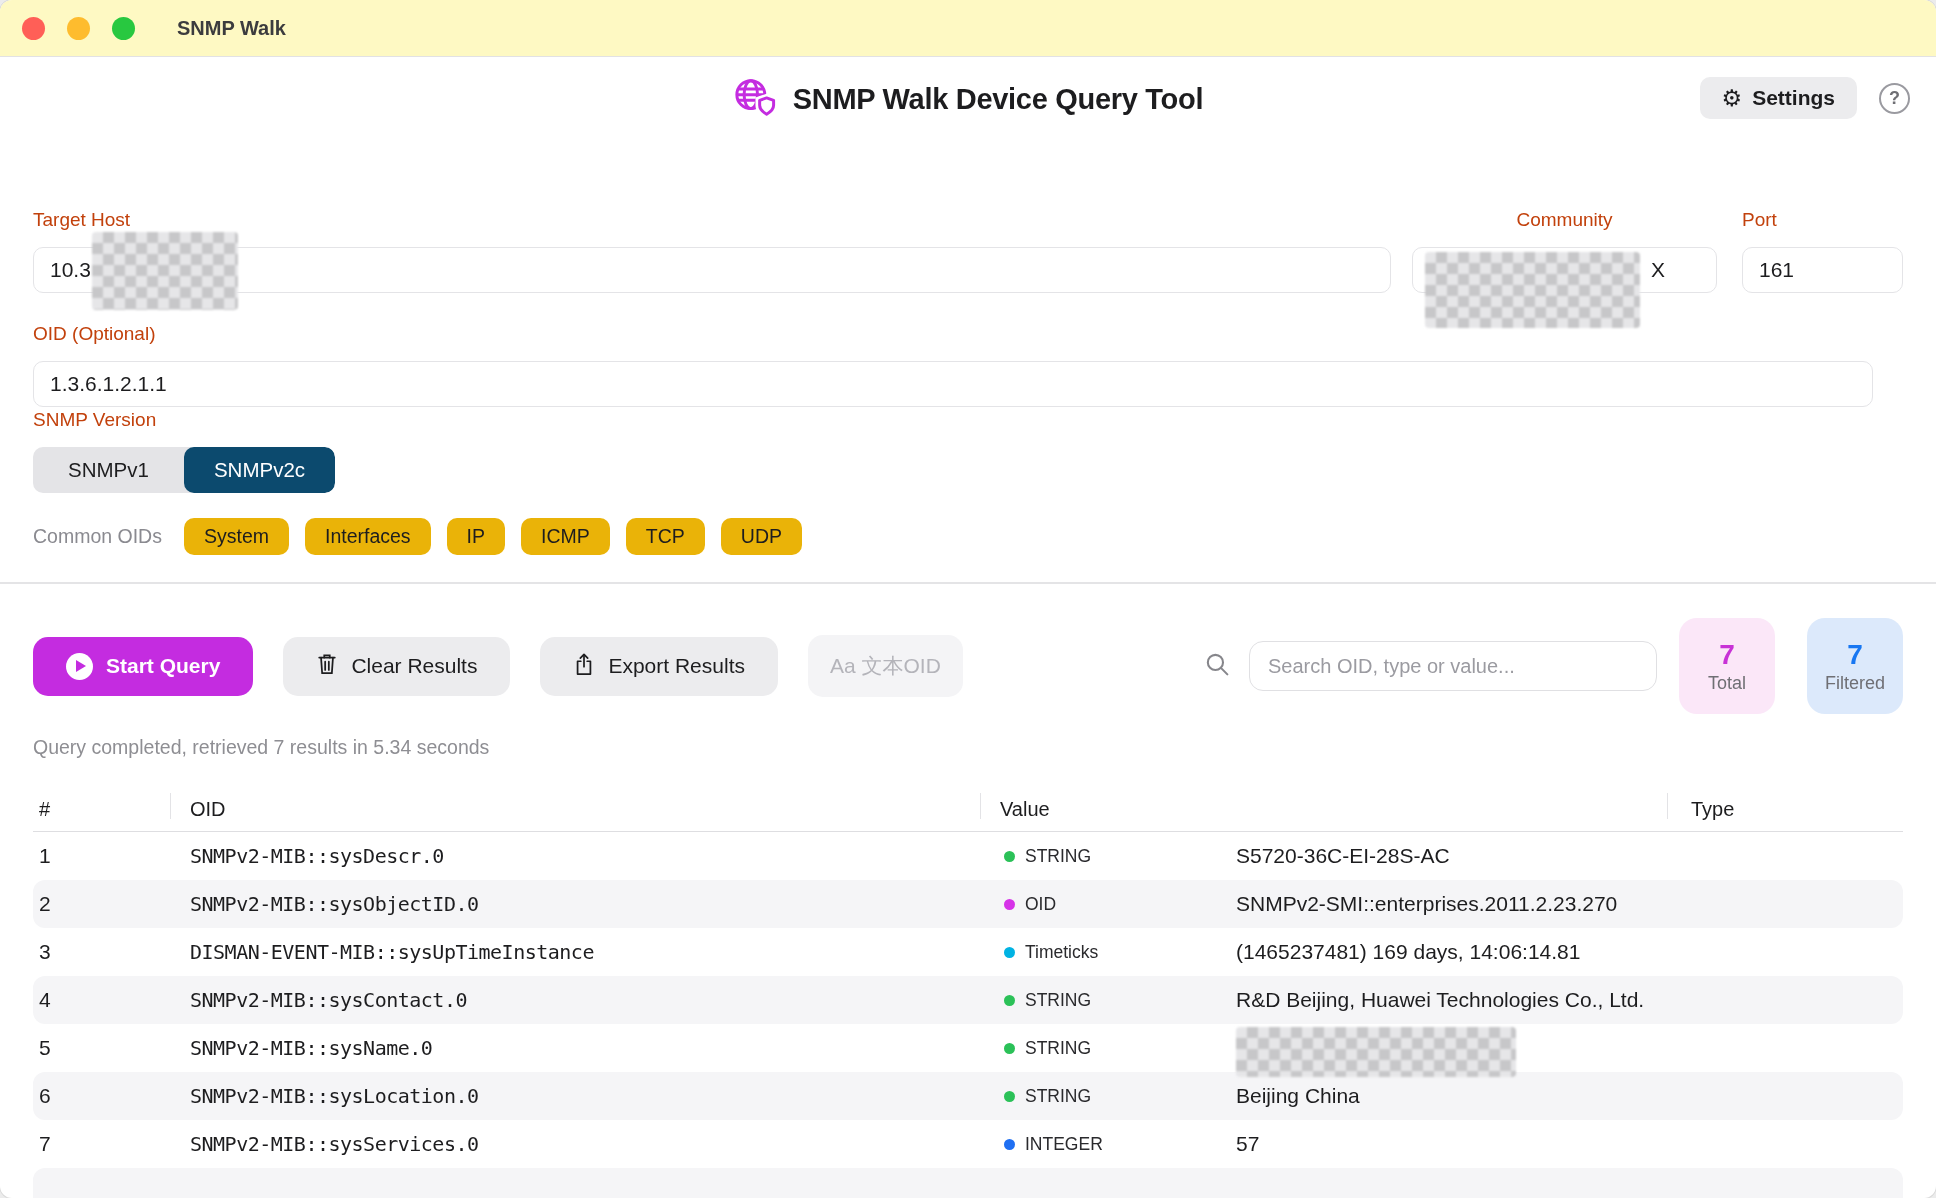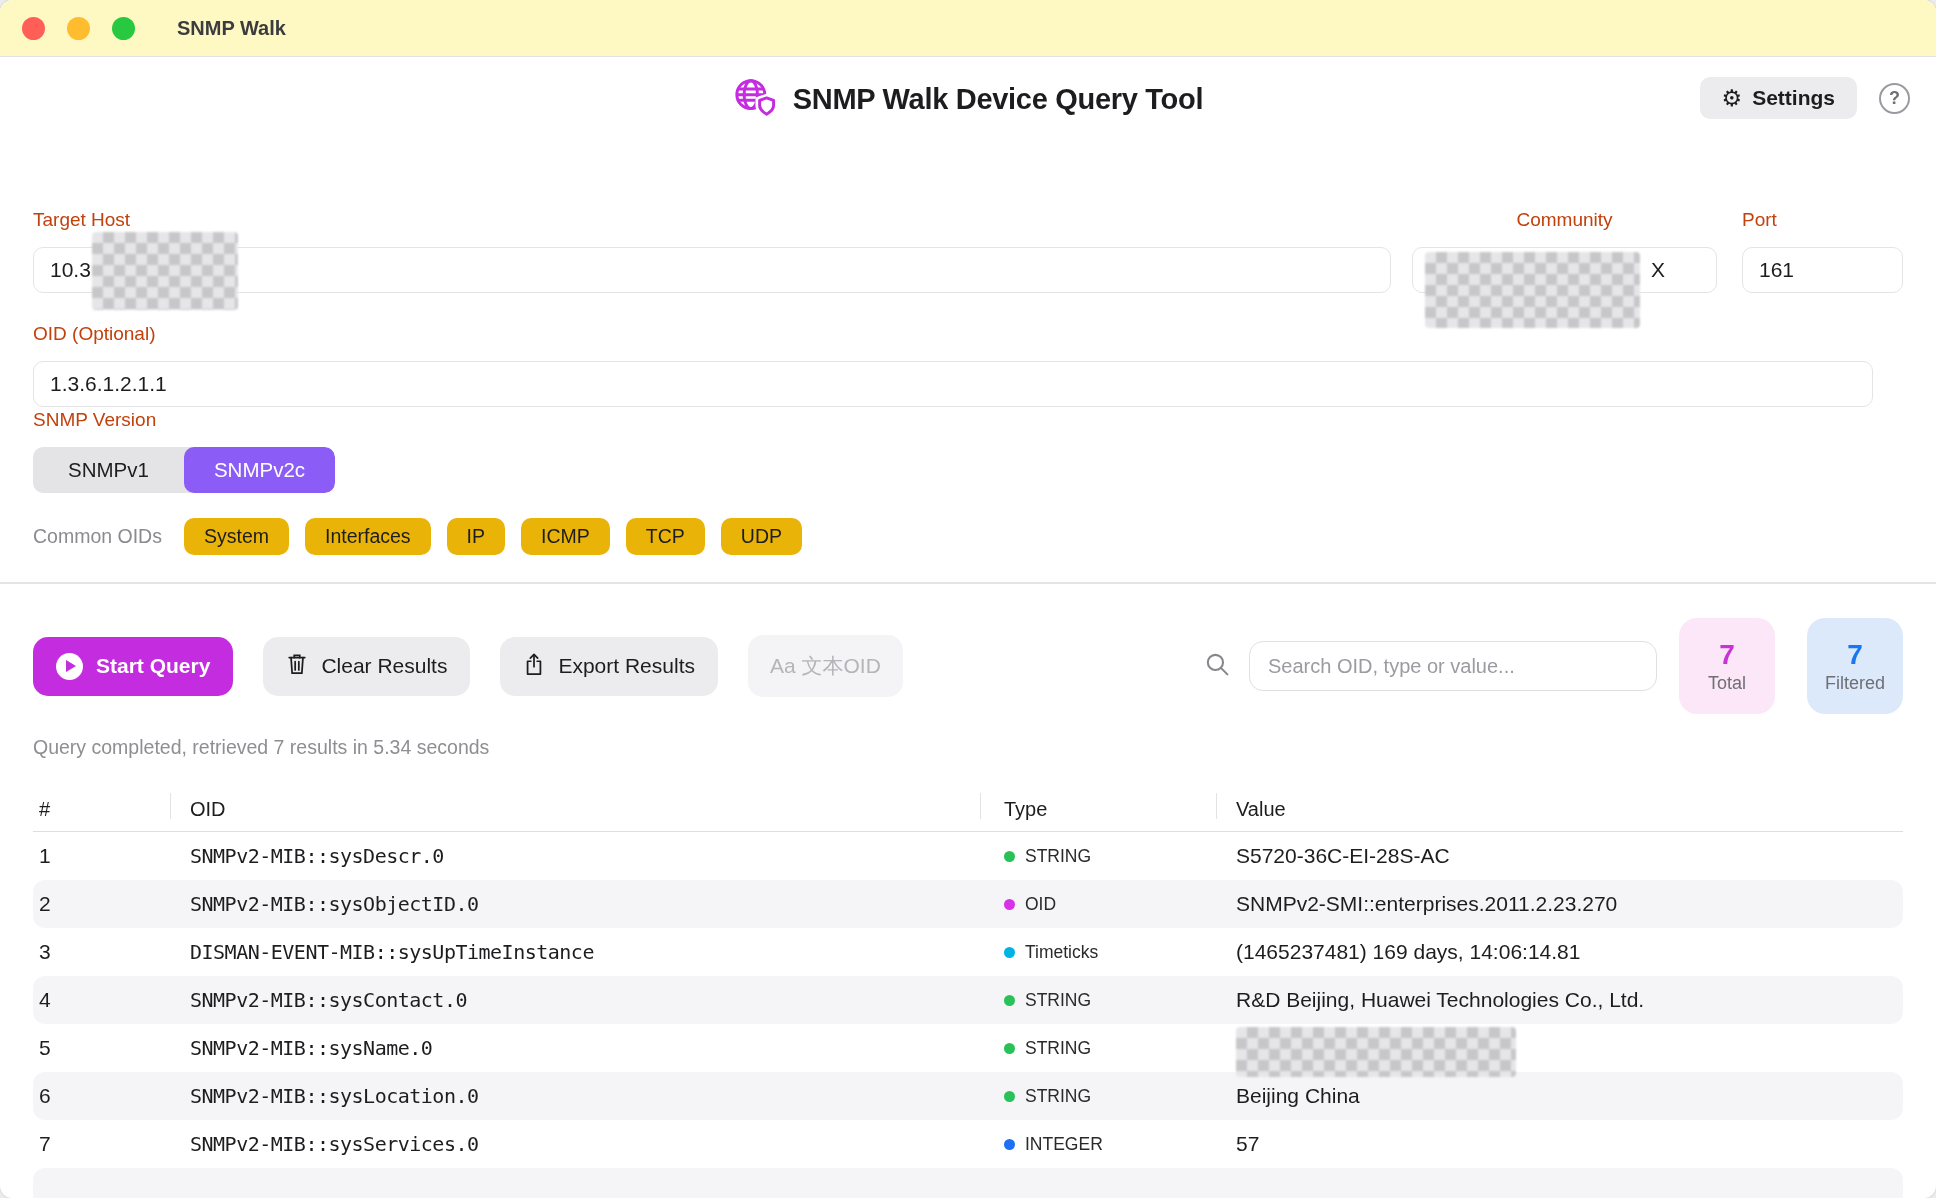--- a/index.html
+++ b/index.html
@@ -33,32 +33,32 @@
   .flabel { font-size:19px; line-height:26px; color:#c2410c; margin-bottom:14px; }
   .ibox { height:46px; border:1.5px solid #e4e4e7; border-radius:10px; background:#fff; display:flex; align-items:center; padding:0 16px; font-size:21px; color:#1d1d1f; position:relative; }
   .f-host { flex:1; margin-right:21px; }
   .f-community { width:305px; margin-right:25px;text-align:center; }
   .f-port { width:161px; }
   .frow2 { margin-top:28px;flex-direction:column; }
   .f-oid { flex:1; margin-right:30px; }
   .f-ver { width:302px; }
   .seg { display:flex; height:46px; border-radius:10px; background:#e4e4e7; overflow:hidden; }
   .seg-opt { flex:1; border:none; background:transparent; font-size:20.5px; color:#1d1d1f; cursor:pointer; font-family:inherit; }
-  .seg-opt.selected { background:#8b5cf6; color:#fff; border-radius:10px; font-weight:500; }
+  .seg-opt.selected { background:#0c4a6e; color:#fff; border-radius:10px; font-weight:500; }
 
   .chips-row { display:flex; align-items:center; margin-top:24px; height:38px; }
   .chips-label { font-size:19.5px; color:#8a8a90; margin-right:22px; }
   .chips { display:flex; gap:16px; }
   .chip { background:#eab308; border:none; border-radius:10px; padding:0 20px; height:37px; font-size:19.5px; color:#1d1d1f; cursor:pointer; font-family:inherit; }
 
   .divider { margin-top:27px; height:2px; background:#e4e4e6; }
 
   
   .toolbar { margin:34px 33px 0; height:96px; display:flex; align-items:center; }
-  .btn { display:flex; align-items:center; gap:13px; height:59px; border:none; border-radius:15px; padding:0 23px; font-size:21px; cursor:pointer; font-family:inherit; }
+  .btn { display:flex; align-items:center; gap:13px; height:59px; border:none; border-radius:15px; padding:0 33px; font-size:21px; cursor:pointer; font-family:inherit; }
   .btn-start { background:#c42ce0; color:#fff; font-weight:600; margin-right:30px; }
   .play-circle { width:27px; height:27px; background:#fff; border-radius:50%; position:relative; }
   .play-circle::after { content:""; position:absolute; left:10px; top:7px; border-left:10px solid #c42ce0; border-top:6.5px solid transparent; border-bottom:6.5px solid transparent; }
   .btn-gray { background:#ececee; color:#1d1d1f; font-weight:500; margin-right:30px; }
   .chip-textoid { background:#f4f4f6; color:#b4b4ba; border:none; border-radius:15px; height:62px; display:flex; align-items:center; gap:10px; padding:0 22px; font-size:21px; cursor:default; font-family:inherit; }
   .spacer { flex:1; }
   .search-wrap { display:flex; align-items:center; gap:18px; margin-right:22px; }
   .search-input { width:408px; height:50px; border:1.5px solid #e0e0e3; border-radius:14px; padding:0 18px; font-size:20px; color:#1d1d1f; outline:none; font-family:inherit; }
   .search-input::placeholder { color:#9b9ba1; }
   .badge { width:96px; height:96px; border-radius:18px; display:flex; flex-direction:column; align-items:center; justify-content:center; gap:2px; }
@@ -241,22 +241,22 @@
       <span class="badge-label">Filtered</span>
     </div>
   </div>
 
   <div class="status">Query completed, retrieved 7 results in 5.34 seconds</div>
 
   <div class="table">
     <div class="thead">
       <div class="hcell col-idx">#</div>
       <div class="hcell sep col-oid">OID</div>
+      <div class="hcell sep col-value">Value</div>
       <div class="hcell sep col-type">Type</div>
-      <div class="hcell sep col-value">Value</div>
     </div>
     <div class="tbody">
 
         <div class="trow">
           <div class="cell col-idx">1</div>
           <div class="cell col-oid">
             <span class="oid-text">SNMPv2-MIB::sysDescr.0</span>
           </div>
           <div class="cell col-type">
             <span class="type-dot" style="background: rgb(43, 193, 88);"></span>

